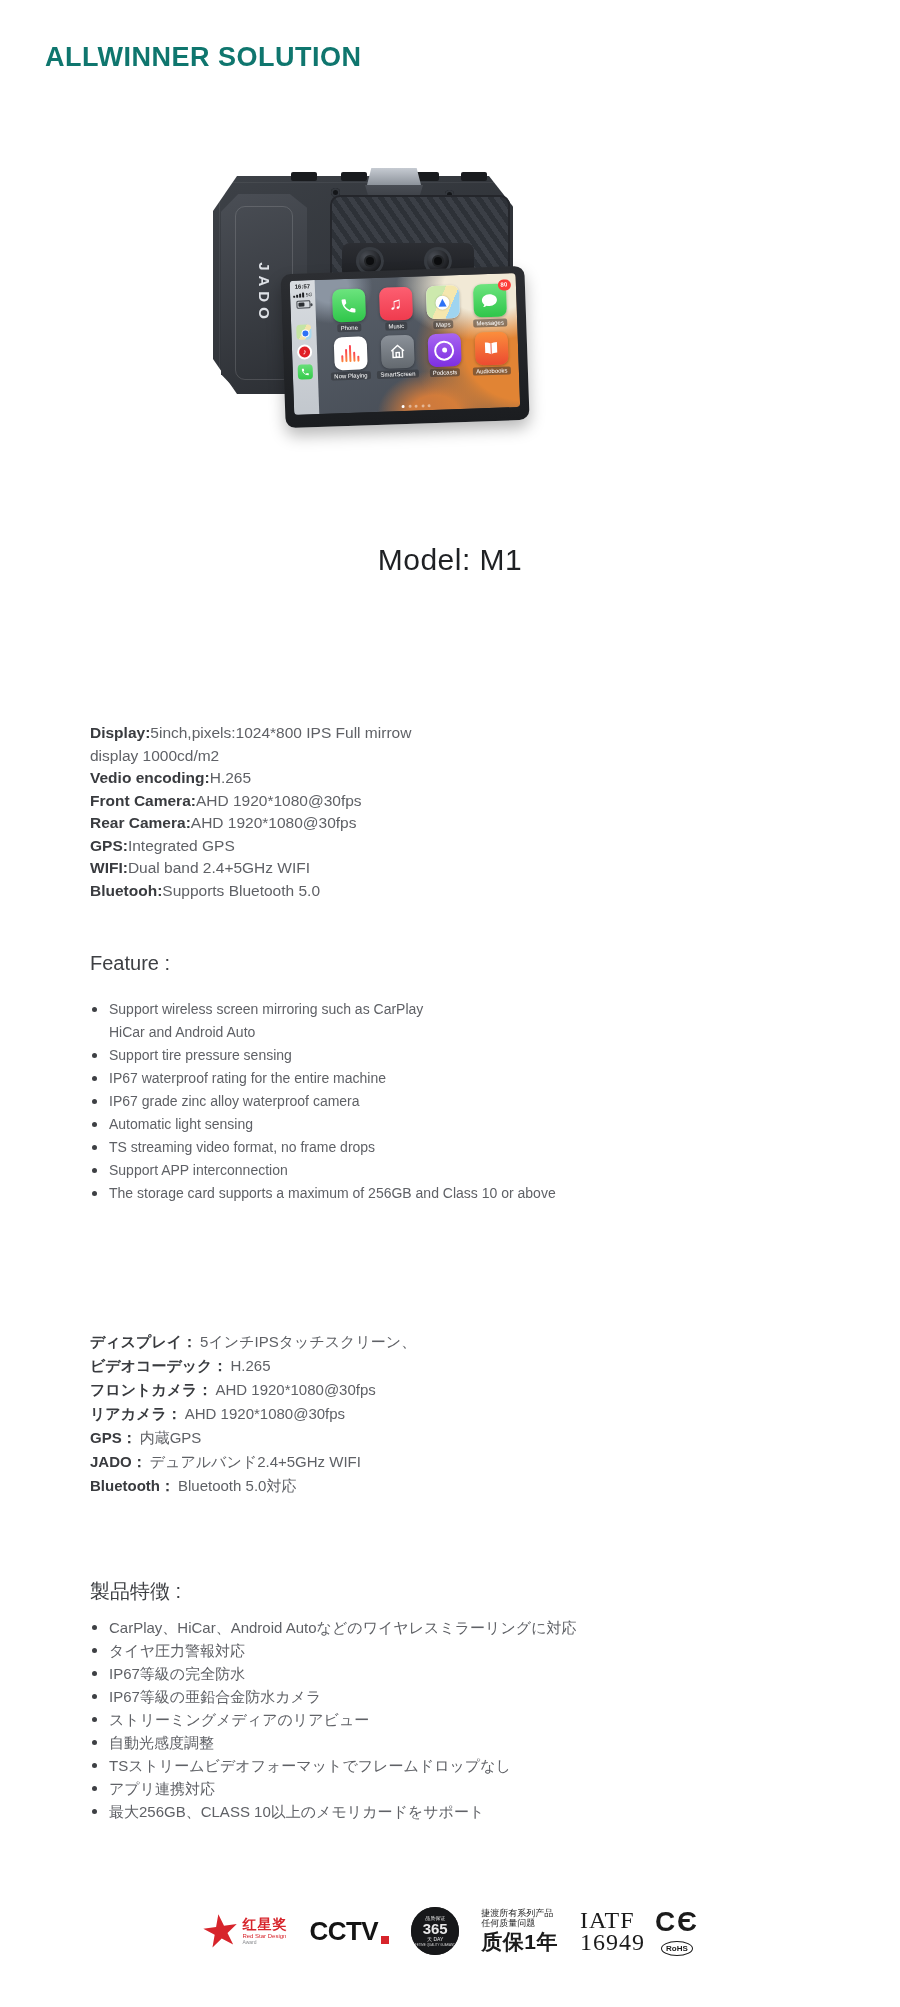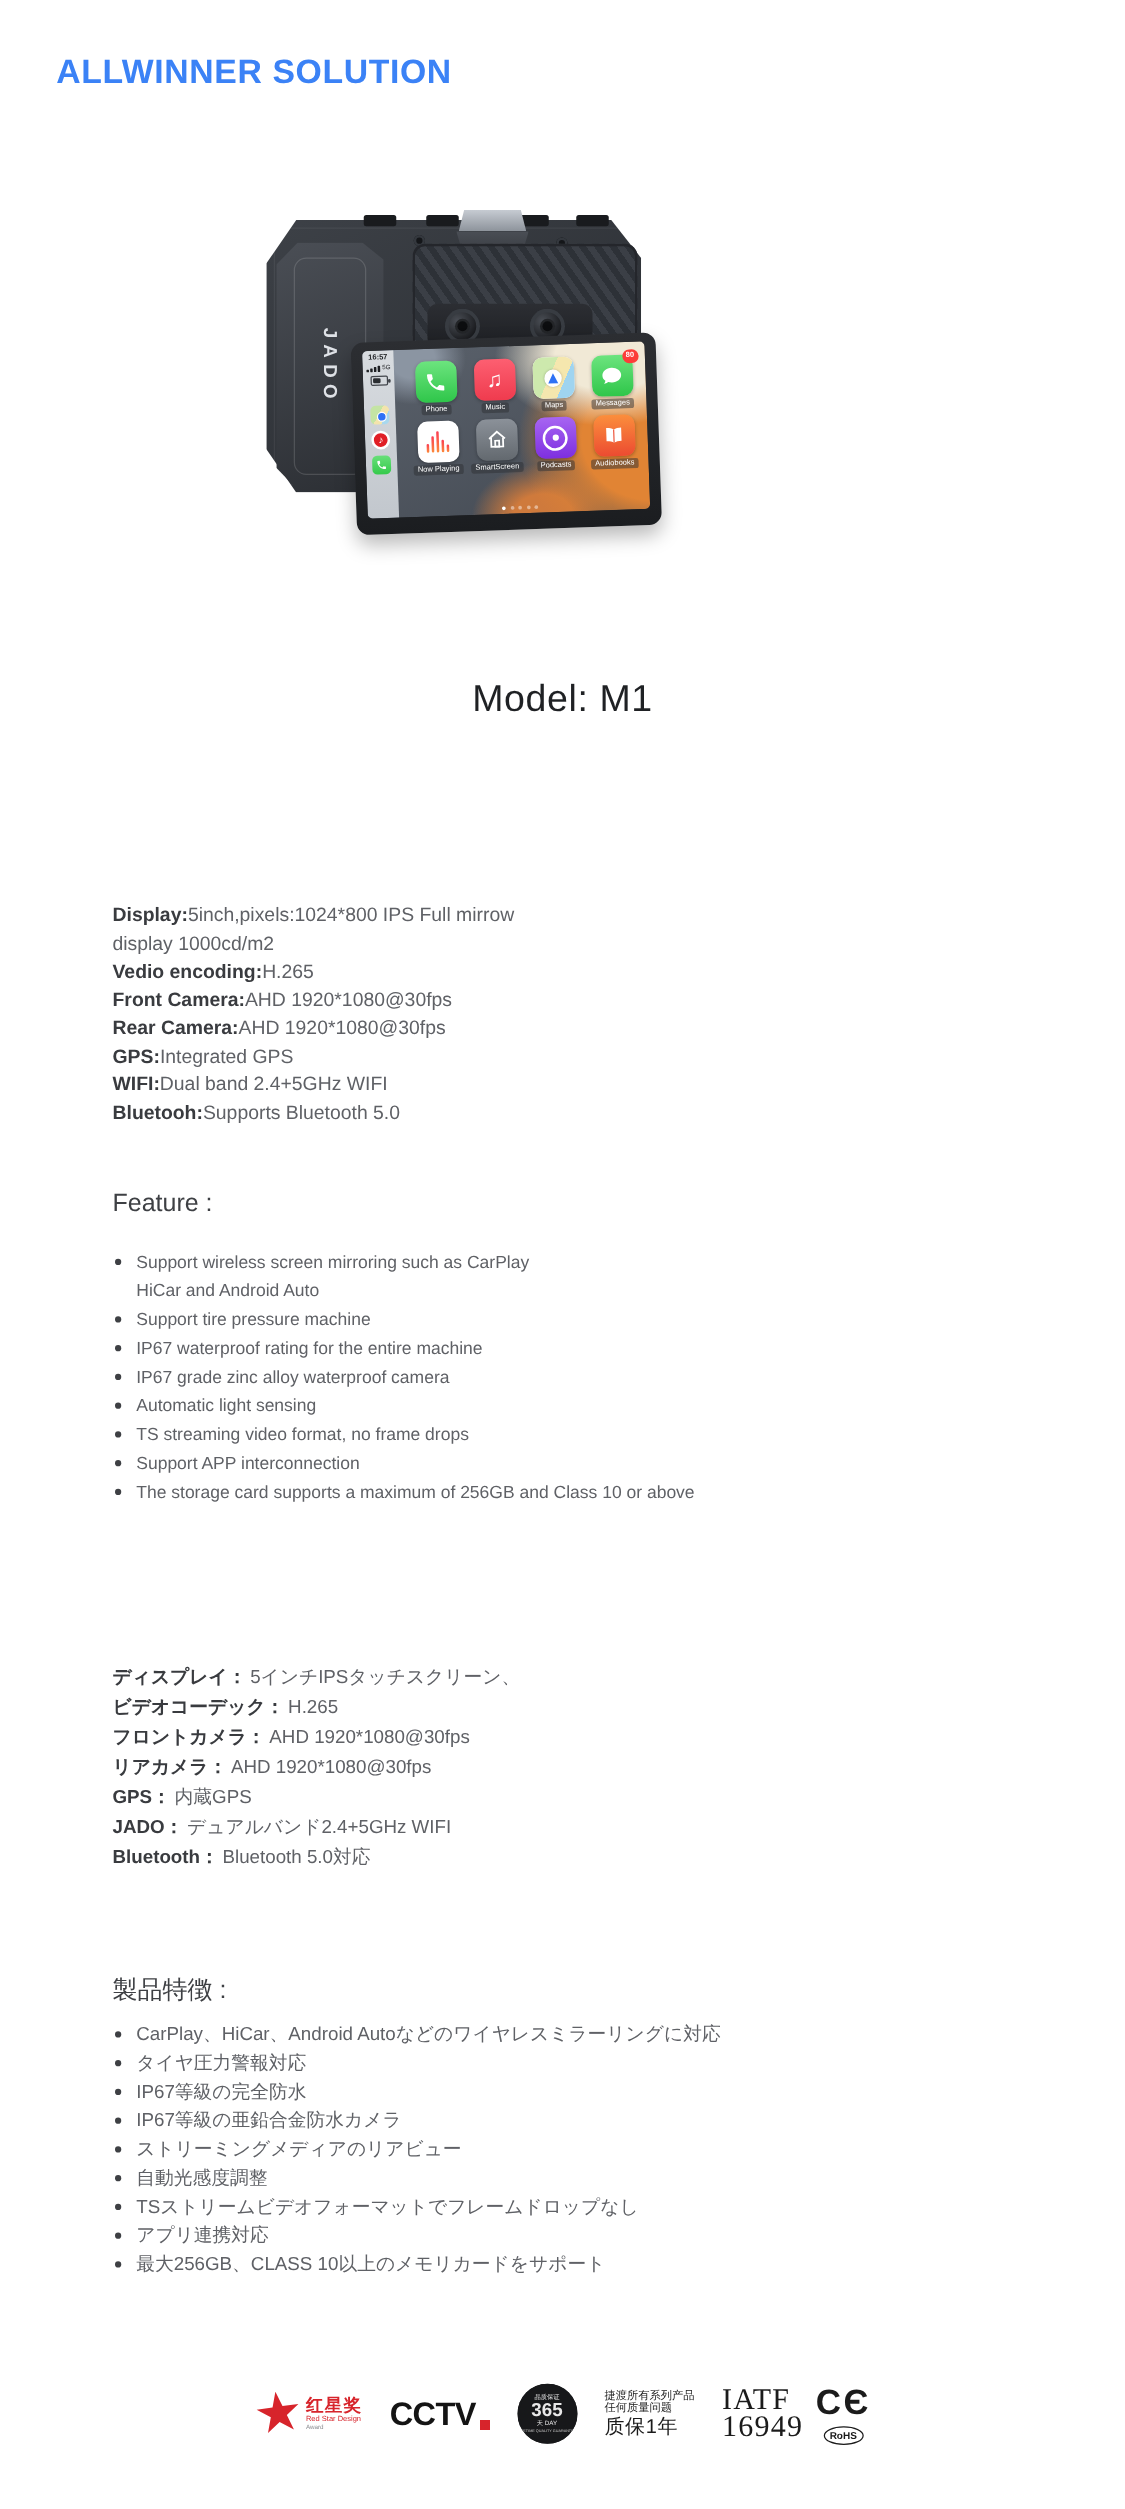--- a/index.html
+++ b/index.html
@@ -1,21 +1,21 @@
 <!DOCTYPE html>
 <html><head>
 <meta charset="utf-8">
 <style>
   html,body{margin:0;padding:0;background:#fff;}
   .page{position:relative;width:900px;height:2007px;background:#fff;overflow:hidden;
         font-family:"Liberation Sans",sans-serif;color:#5f6166;}
 
   
   .title{position:absolute;left:45px;top:42px;font-size:27px;font-weight:700;
-         color:#3b82f6;letter-spacing:.5px;}
+         color:#0f766e;letter-spacing:.5px;}
 
   
   .product{position:absolute;left:165px;top:128px;width:365px;height:300px;}
   .back-body{position:absolute;left:48px;top:48px;width:300px;height:218px;
       background:linear-gradient(150deg,#3d4147,#26292e);
       clip-path:polygon(0 16%,8% 0,92% 0,100% 14%,100% 88%,92% 100%,8% 100%,0 84%);}
   .back-body::after{content:"";position:absolute;inset:6px;border:1px solid rgba(255,255,255,.06);border-radius:10px;}
   .tab{position:absolute;top:44px;width:26px;height:9px;background:#191b1e;border-radius:2px;}
   .tab1{left:126px}.tab2{left:176px}.tab3{left:248px}.tab4{left:296px}
   .mount{position:absolute;left:198px;top:40px;width:62px;height:48px;}
@@ -139,21 +139,21 @@
   .cctv-dot{display:block;width:8px;height:8px;background:#d7242b;margin:0 0 3px 3px;}
   .b365{width:48px;height:48px;border-radius:50%;background:#17181a;color:#e8e8e8;overflow:hidden;
       display:flex;flex-direction:column;align-items:center;justify-content:center;
       box-shadow:inset 0 0 0 1.5px #17181a, inset 0 0 0 3px rgba(255,255,255,.0);}
   .b-top{font-size:5px;line-height:6px;}
   .b-num{font-size:15px;font-weight:700;line-height:15px;}
   .b-day{font-size:5px;line-height:6px;}
   .b-bot{font-size:6px;line-height:6px;transform:scale(.5);white-space:nowrap;color:#cfcfcf;}
   .warranty{display:flex;flex-direction:column;line-height:1.15;color:#1b1b1b;}
   .wl{font-size:9px;}
-  .wl3{font-size:16px;font-weight:400;margin-top:1px;letter-spacing:.5px;}
+  .wl3{font-size:21px;font-weight:700;margin-top:1px;letter-spacing:.5px;}
   .iatf{display:flex;flex-direction:column;font-family:"Liberation Serif",serif;font-size:24px;
       line-height:22px;color:#1b1b1b;letter-spacing:1px;}
   .ce-rohs{display:flex;flex-direction:column;align-items:center;gap:3px;margin-left:-12px;}
   .ce{font-size:28px;font-weight:600;color:#1b1b1b;letter-spacing:2px;}
   .rohs{font-size:8px;font-weight:700;color:#1b1b1b;border:1.5px solid #1b1b1b;border-radius:50%;padding:2px 4px;}
 </style>
 </head>
 <body>
 
 <div class="page">
@@ -296,21 +296,21 @@
     <div class="line"><b>Front Camera:</b><span>AHD 1920*1080@30fps</span></div>
     <div class="line"><b>Rear Camera:</b><span>AHD 1920*1080@30fps</span></div>
     <div class="line"><b>GPS:</b><span>Integrated GPS</span></div>
     <div class="line"><b>WIFI:</b><span>Dual band 2.4+5GHz WIFI</span></div>
     <div class="line"><b>Bluetooh:</b><span>Supports Bluetooth 5.0</span></div>
   </div>
 
   <div class="sec-head head-en">Feature :</div>
   <ul class="bullets bullets-en">
     <li class="li-narrow">Support wireless screen mirroring such as CarPlay HiCar and Android Auto</li>
-    <li>Support tire pressure machine</li>
+    <li>Support tire pressure sensing</li>
     <li>IP67 waterproof rating for the entire machine</li>
     <li>IP67 grade zinc alloy waterproof camera</li>
     <li>Automatic light sensing</li>
     <li>TS streaming video format, no frame drops</li>
     <li>Support APP interconnection</li>
     <li>The storage card supports a maximum of 256GB and Class 10 or above</li>
   </ul>
 
   <div class="specs specs-jp">
     <div class="line"><b>ディスプレイ：</b><span class="v">5インチIPSタッチスクリーン、</span></div>

